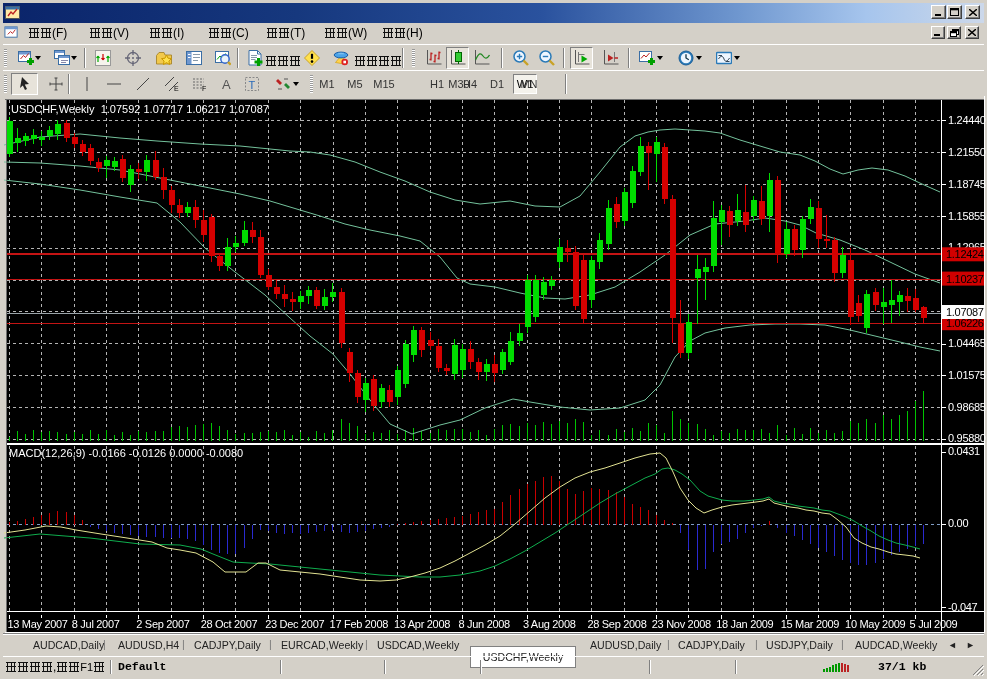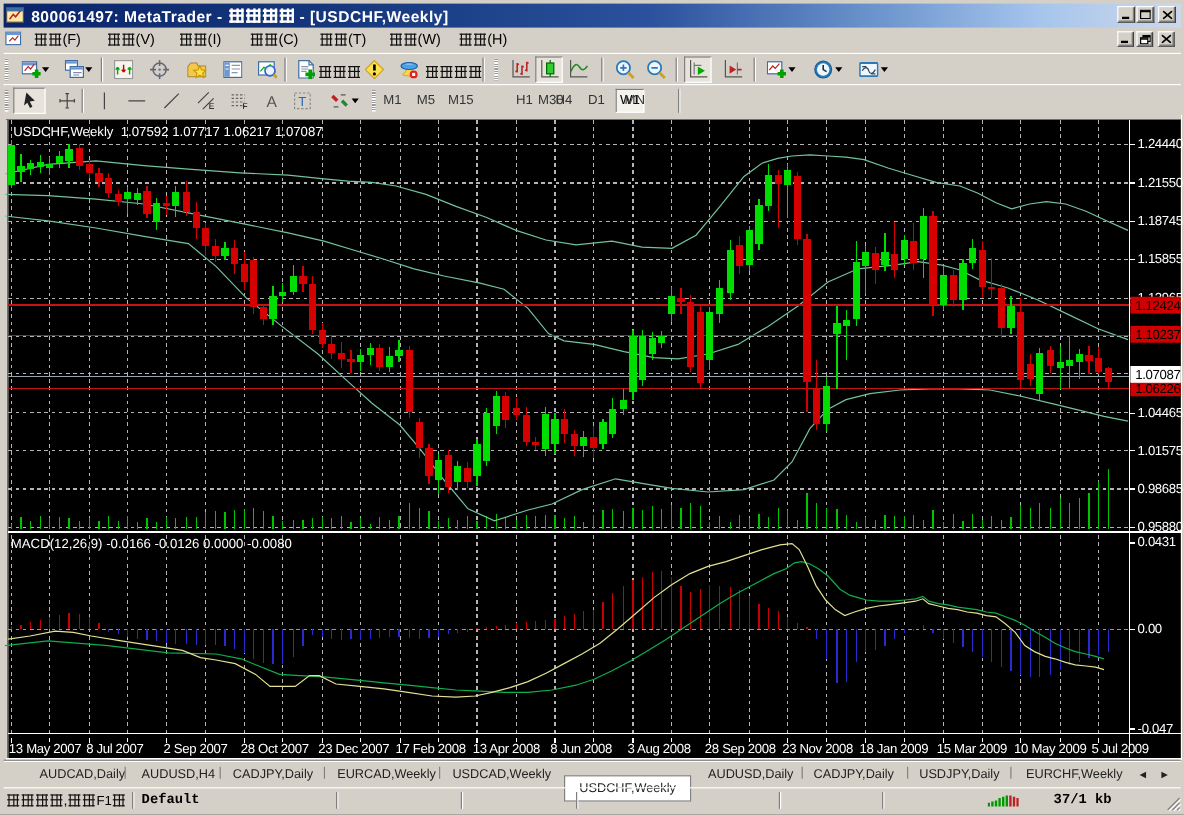--- a/index.html
+++ b/index.html
@@ -20,21 +20,20 @@
 .tsep{color:#777}
 .status{left:3px;top:656px;width:981px;height:20px;border-top:1px solid #fff;font-size:12px;color:#000}
 .ssep{position:absolute;top:3px;width:2px;height:14px;border-left:1px solid #808080;border-right:1px solid #fff}
 </style></head><body>
 <div class="abs titlebar">
     <span class="abs" style="left:2px;top:2px"><svg width="16" height="16" viewBox="0 0 16 16">
         <rect x="0.5" y="1.5" width="14" height="12" fill="#ffe9a6" stroke="#555"></rect>
         <rect x="0.5" y="1.5" width="14" height="3" fill="#3a6ea5"></rect>
         <path d="M3 11l3-4 2 2 4-5" stroke="#b22" fill="none" stroke-width="1.3"></path>
       </svg></span>
-    <b class="abs" style="left:23px;top:3px;font-size:13px;letter-spacing:0.4px;white-space:nowrap">800061497: MetaTrader - <i class="cjw"></i><i class="cjw"></i><i class="cjw"></i><i class="cjw"></i> - [USDCHF,Weekly]</b>
     <span class="tbtn abs" style="left:928px;top:2px">
       <svg width="8" height="7" viewBox="0 0 8 7">
         <path d="M0 6h6" stroke="#000" stroke-width="2"></path>
       </svg>
     </span>
     <span class="tbtn abs" style="left:944px;top:2px">
       <svg width="9" height="8" viewBox="0 0 9 8">
         <rect x="0.5" y="0.5" width="8" height="7" fill="none" stroke="#000"></rect>
         <path d="M0.5 1.5h8" stroke="#000" stroke-width="1.6"></path>
       </svg>
@@ -944,21 +943,21 @@
   </svg>
 <div class="abs tabs">
     <span style="left:30px">AUDCAD,Daily</span>
     <span style="left:115px">AUDUSD,H4</span>
     <span style="left:191px">CADJPY,Daily</span>
     <span style="left:278px">EURCAD,Weekly</span>
     <span style="left:374px">USDCAD,Weekly</span>
     <span style="left:587px">AUDUSD,Daily</span>
     <span style="left:675px">CADJPY,Daily</span>
     <span style="left:763px">USDJPY,Daily</span>
-    <span style="left:852px">EURCHF,Weekly</span>
+    <span style="left:852px">AUDCAD,Weekly</span>
     <span class="tsep" style="left:100px;top:4px">|</span>
     <span class="tsep" style="left:179px;top:4px">|</span>
     <span class="tsep" style="left:266px;top:4px">|</span>
     <span class="tsep" style="left:362px;top:4px">|</span>
     <span class="tsep" style="left:664px;top:4px">|</span>
     <span class="tsep" style="left:752px;top:4px">|</span>
     <span class="tsep" style="left:838px;top:4px">|</span>
     <span style="left:467px;top:12px;background:#fff;border:1px solid #808080;height:22px;width:106px;display:inline-flex;align-items:center;justify-content:center">USDCHF,Weekly</span>
     <span style="left:945px;top:6px;font-size:9px">◄</span>
     <span style="left:963px;top:6px;font-size:9px">►</span>

